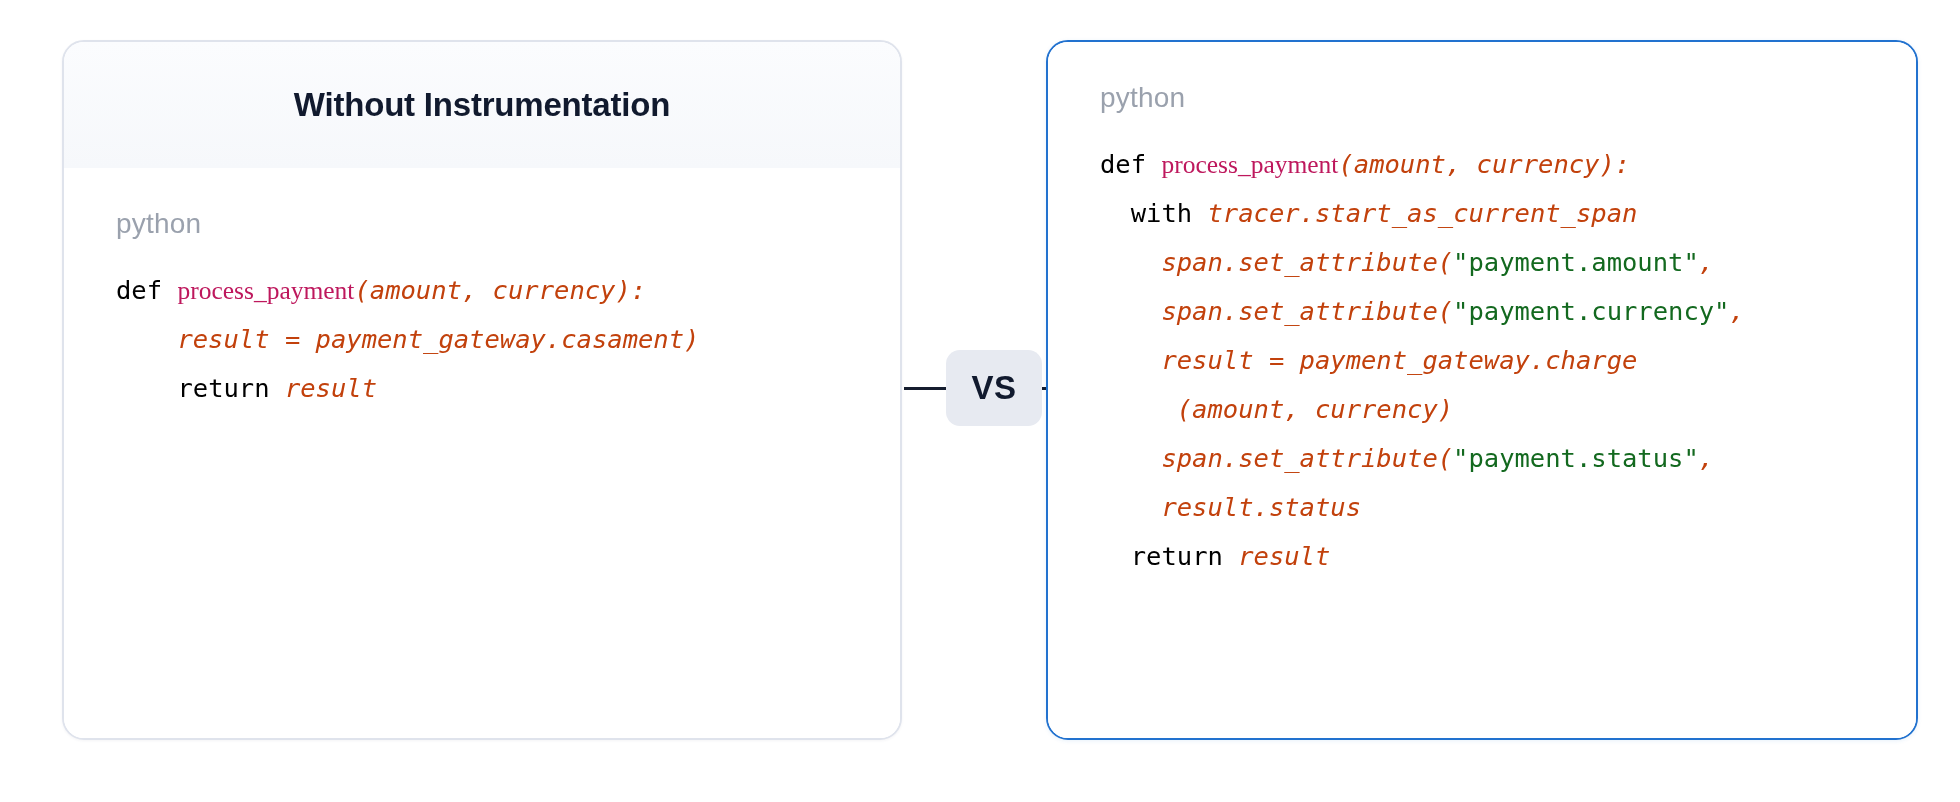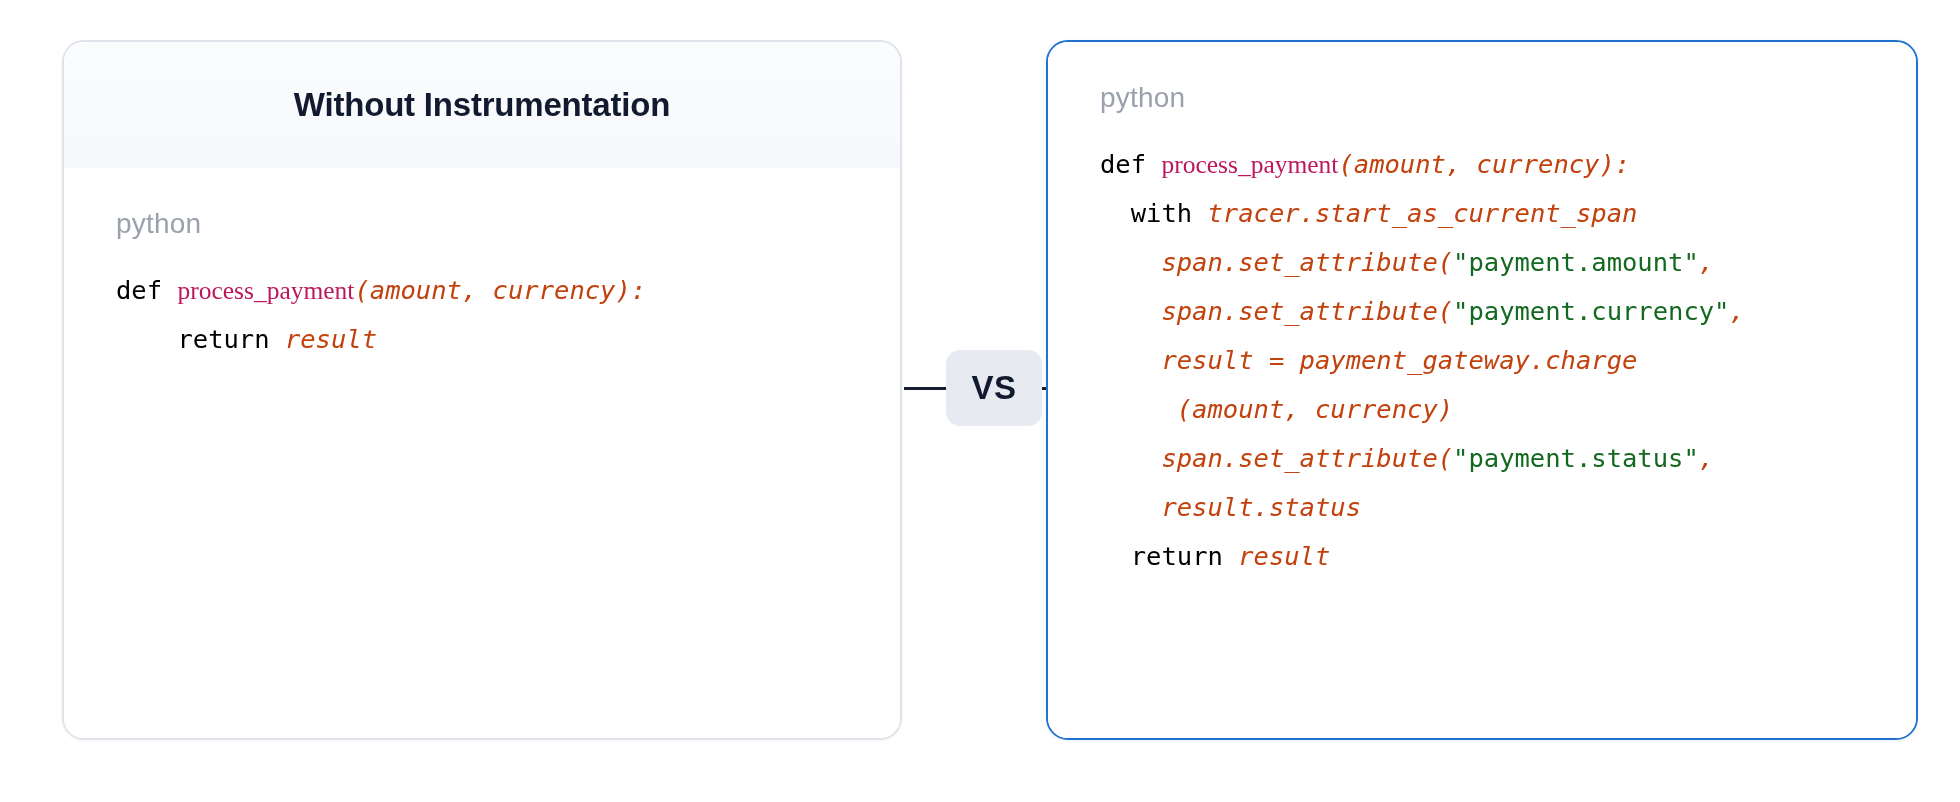--- a/index.html
+++ b/index.html
@@ -148,21 +148,21 @@
 <div class="stage">
 
   <section class="panel panel--plain">
     <header class="panel-header">
       <h2 class="panel-title">
         <span>Without Instrumentation</span>
       </h2>
     </header>
     <div class="panel-body">
       <div class="lang-label">python</div>
-      <pre class="code"><div><span class="tok-kw">def </span><span class="tok-fn">process_payment</span><span class="tok-plain">(amount, currency):</span></div><div><span class="tok-plain">    </span><span class="tok-kw">return</span><span class="tok-plain"> result</span></div></pre>
+      <pre class="code"><div><span class="tok-kw">def </span><span class="tok-fn">process_payment</span><span class="tok-plain">(amount, currency):</span></div><div><span class="tok-plain">    result = payment_gateway.casament)</span></div><div><span class="tok-plain">    </span><span class="tok-kw">return</span><span class="tok-plain"> result</span></div></pre>
     </div>
   </section>
 
   <div class="connector">
     <div class="conn-line"></div>
     <div class="vs-badge">VS</div>
     <div class="conn-line conn-line--right"></div>
     <div class="conn-arrow"></div>
   </div>
 

